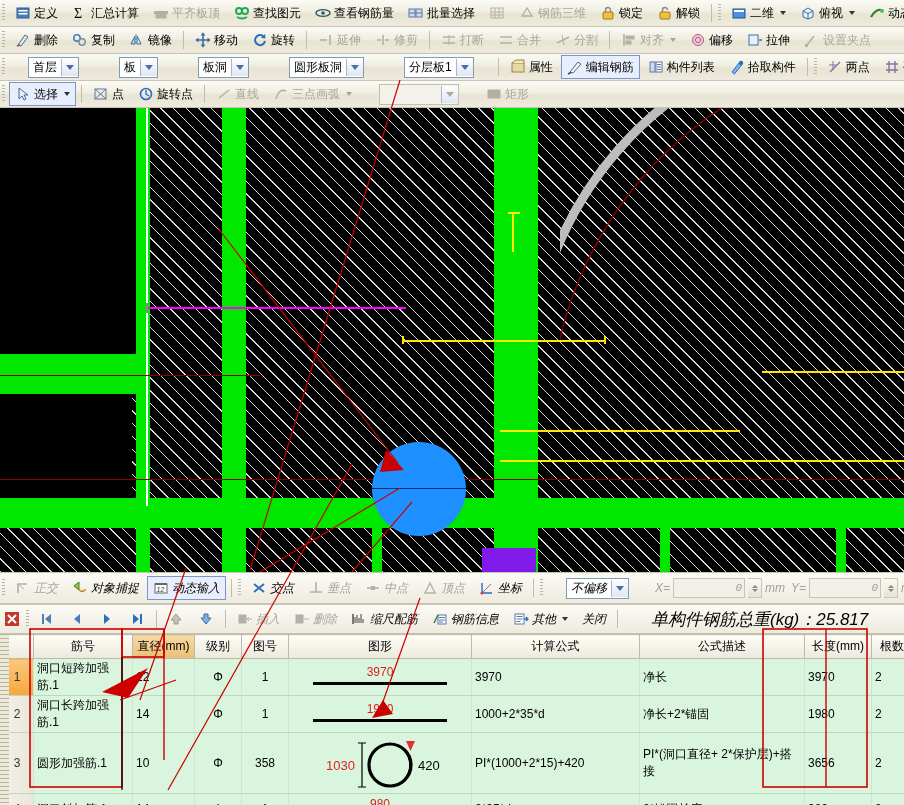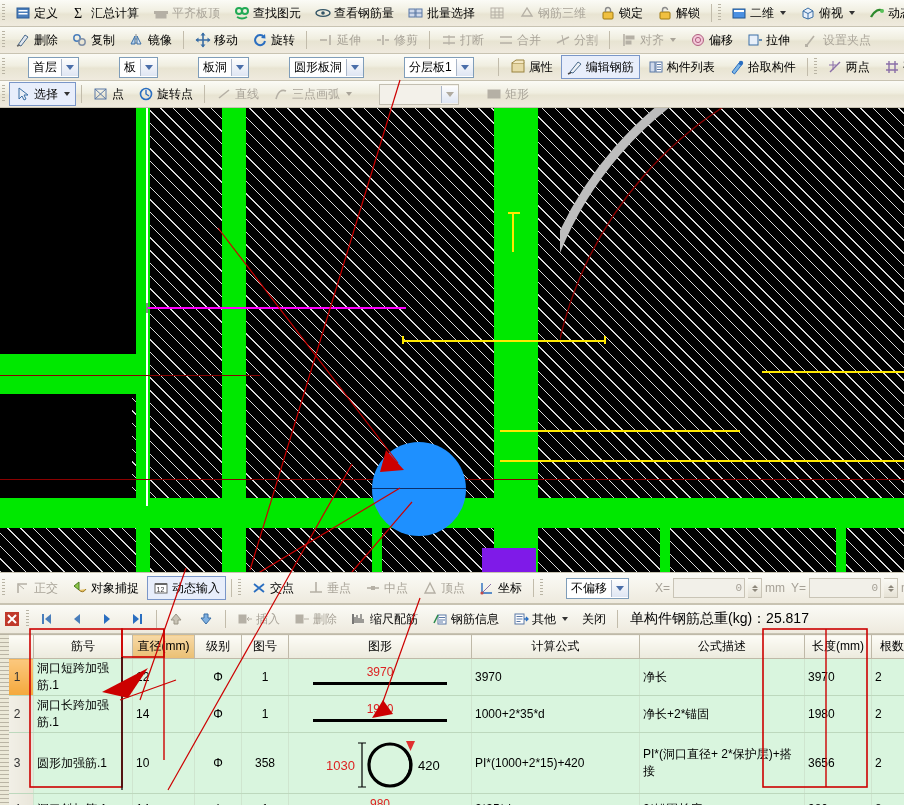--- a/index.html
+++ b/index.html
@@ -86,21 +86,21 @@
   }
   .blk { position:absolute; background:#000; }
   .grn { position:absolute; background:#00e800; }
   .shape { position:absolute; }
 
   
   .statusbar {
     display:flex; align-items:center; height:30px;
     background: linear-gradient(to bottom,#fbfbf6,#eeeade);
     border-top:1px solid #c8c3b2; border-bottom:1px solid #c8c3b2;
-    white-space:nowrap; overflow:hidden;
+    white-space:nowrap; overflow:hidden;font-style:italic;
   }
   .numfield {
     display:inline-flex; align-items:center;
     height:18px; width:68px;
     background:#f2f0e9; border:1px solid #c9c4b6;
     color:#a6a197; font-size:11px;
     justify-content:flex-end; padding-right:2px;
     font-family:"Liberation Mono","DejaVu Sans Mono",monospace;
   }
   .spin {
@@ -844,21 +844,21 @@
             <path d="M11 8 H15 M13 6 L15 8 L13 10" stroke="#2a6ec0" fill="none" stroke-width="1.3"></path>
           </svg>
         </span>
         <span class="tb-label">其他</span>
         <span class="caret"></span>
       </div>
       <div class="tb-item">
         <span class="tb-label">关闭</span>
       </div>
       <div class="sep"></div>
-      <div style="padding: 0px 8px; font-size: 14px;">单构件钢筋总重(kg)：25.817</div>
+      <div style="padding: 0px 8px; font-size: 17px; margin-left: 21px;">单构件钢筋总重(kg)：25.817</div>
     </div>
 
   <div id="tablewrap">
     <div class="scroll-rail"></div>
     <table class="grid">
       <thead>
           <tr id="thead-row">
             <th style="width: 28px;"></th>
             <th style="width: 94px; margin-top: 40px;">筋号</th>
             <th class="hl" style="width: 57px;">直径(mm)</th>

